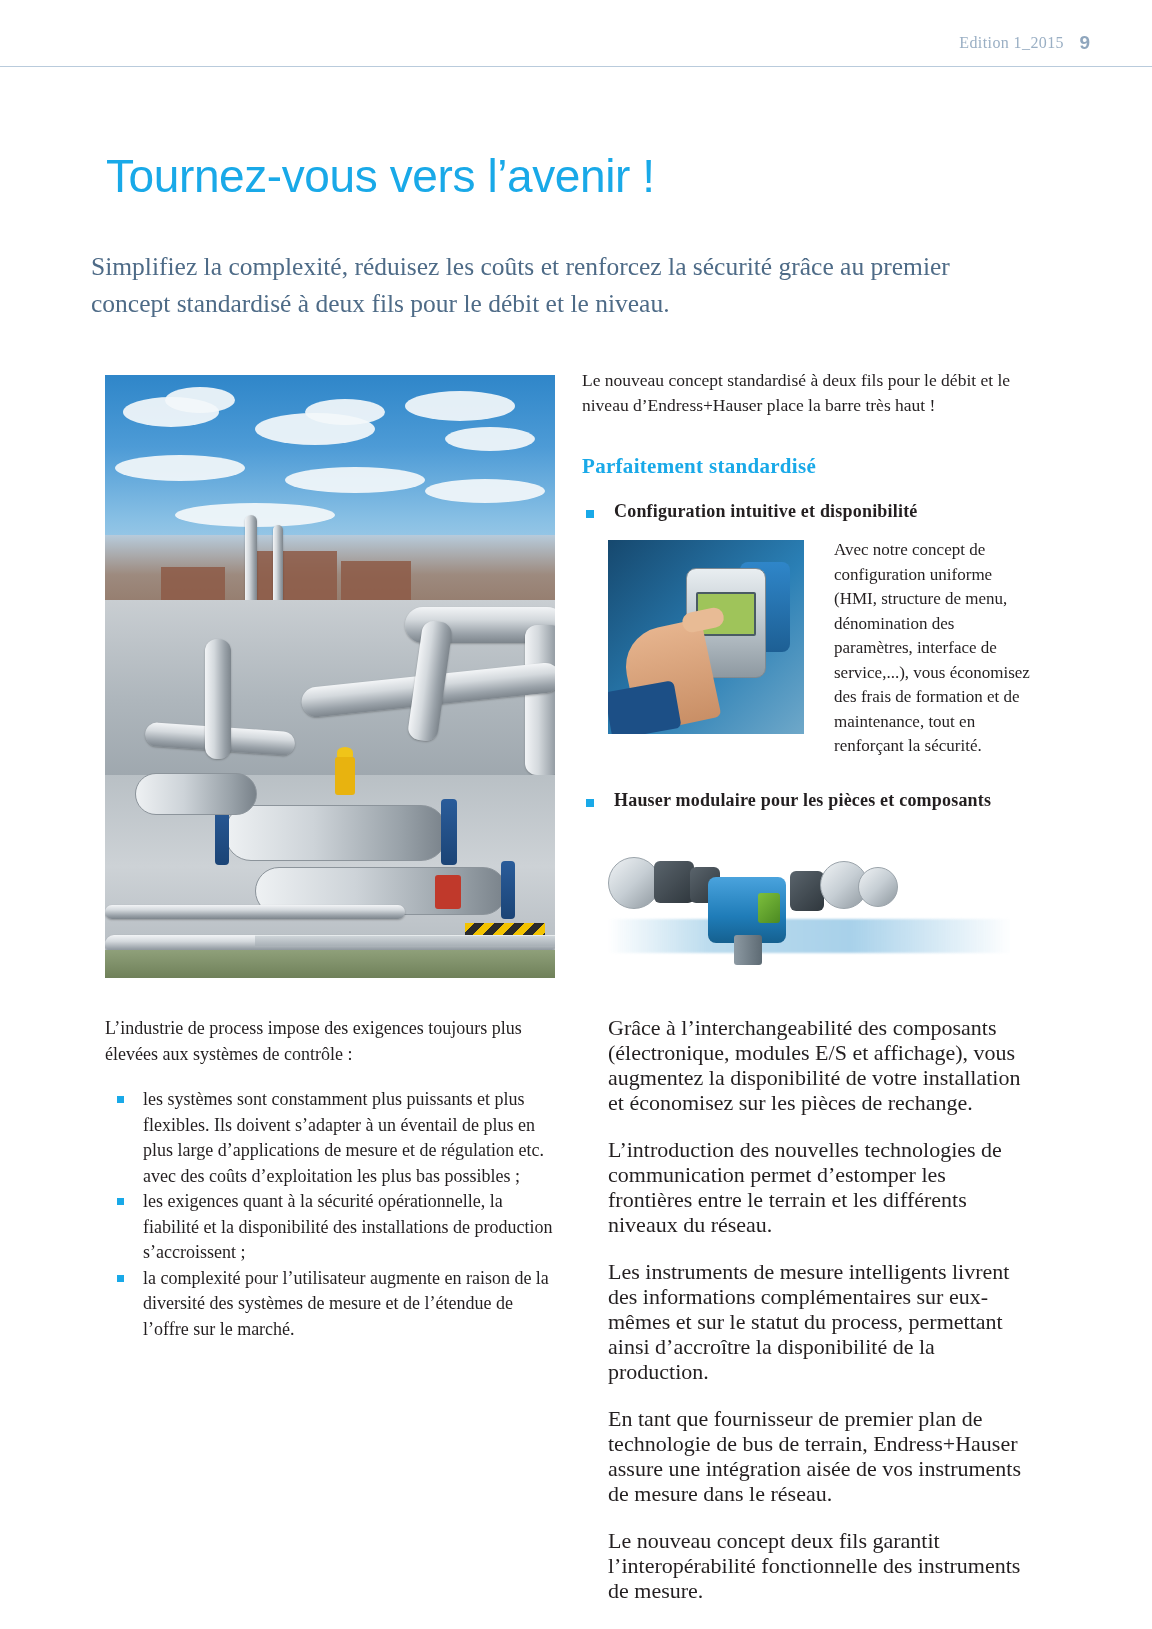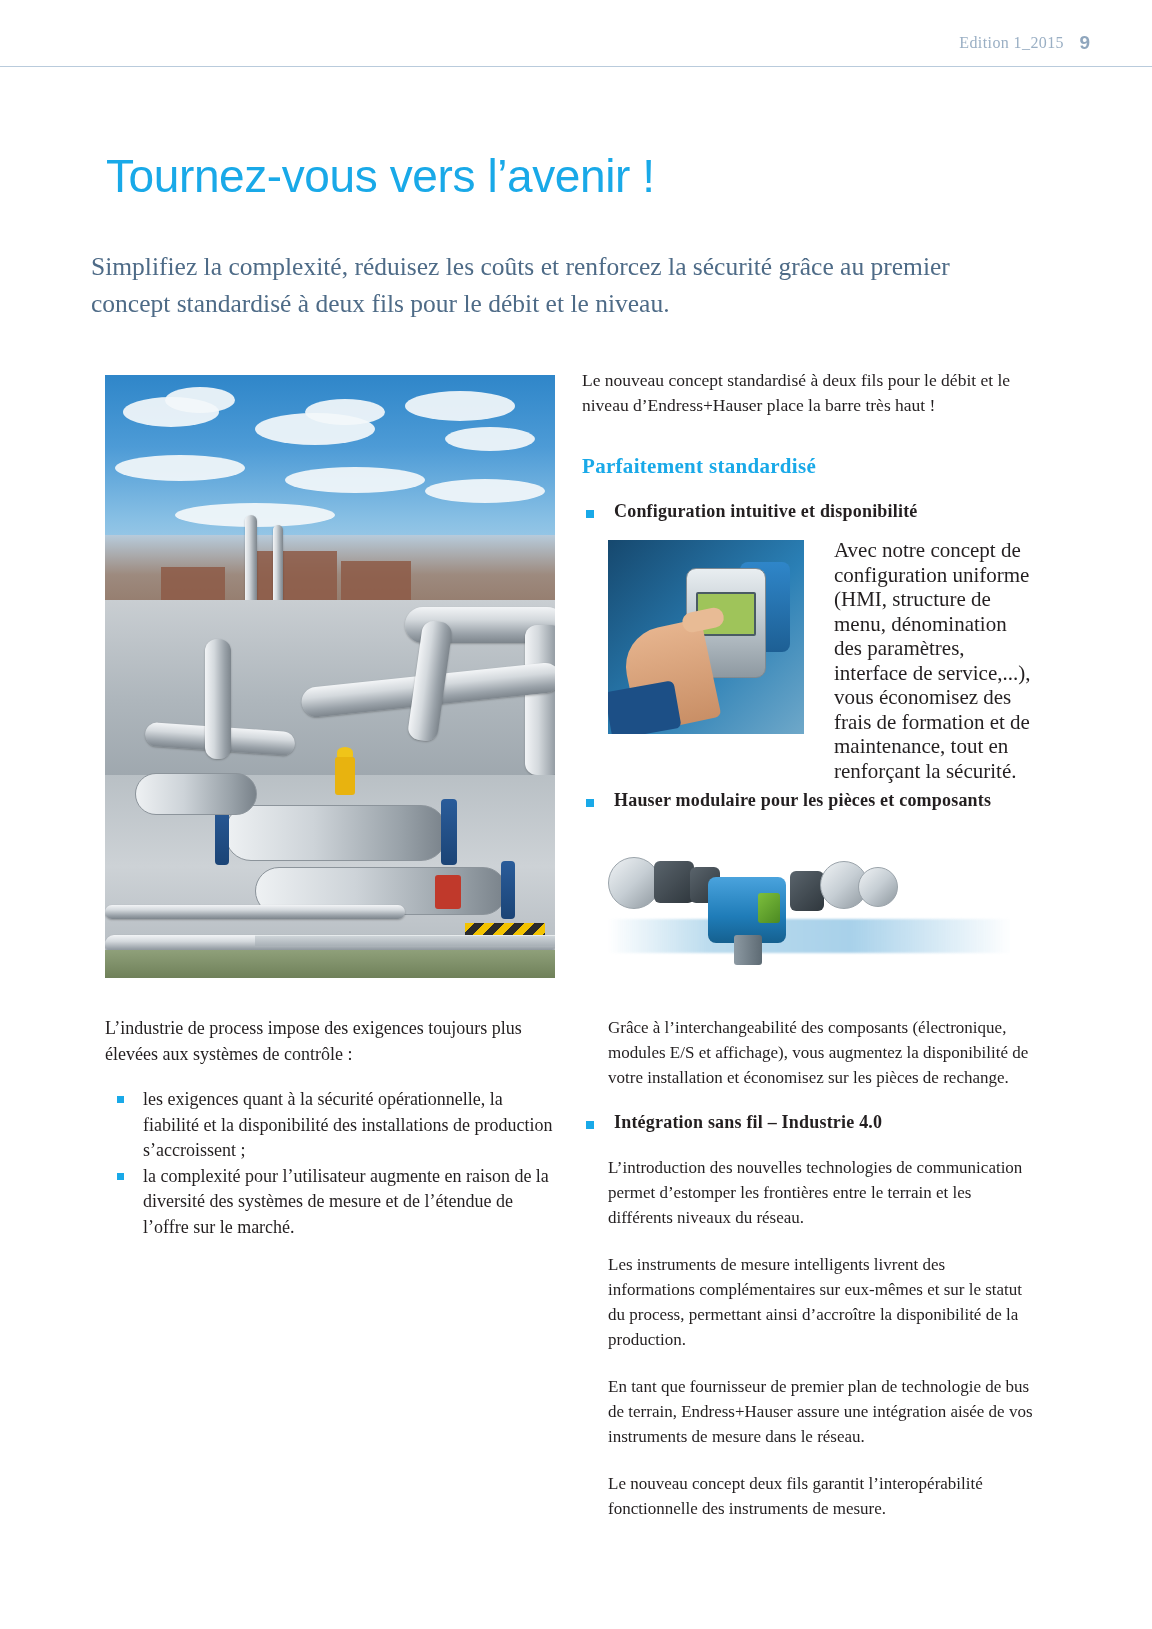--- a/index.html
+++ b/index.html
@@ -181,21 +181,21 @@
     position:absolute; left:74px; top:70px; width:42px; height:20px;
     background:#e8bb95; border-radius:12px; transform:rotate(-12deg);
   }
   .hmi-sleeve{
     position:absolute; left:0; top:146px; width:70px; height:48px;
     background:#1c4f86; border-radius:6px; transform:rotate(-10deg);
   }
   .hmi-text{
     position:absolute; left:226px; top:-2px; width:200px;
     font-family:"Liberation Serif", serif;
-    font-size:21px; line-height:24.5px; color:#231f20;
+    font-size:17px; line-height:24.5px; color:#231f20;
   }
 
   
   .modular-photo{
     position:relative; margin:20px 0 0 26px;
     width:404px; height:160px; overflow:hidden; background:#ffffff;
   }
   .mod-shade{
     position:absolute; left:0; top:88px; width:404px; height:34px;
     background:linear-gradient(90deg,rgba(180,214,235,0) 0%,#bcdcee 25%,#a8d1ea 60%,rgba(188,220,238,0) 100%);
@@ -220,21 +220,21 @@
     position:absolute; border-radius:6px;
     background:linear-gradient(135deg,#5a646c,#2f373d);
   }
   .mod-green{
     position:absolute; border-radius:3px;
     background:linear-gradient(135deg,#7dbf3c,#4c8a22);
   }
 
   .right-para{
     font-family:"Liberation Serif", serif;
-    font-size:17px; line-height:25px; color:#231f20;
+    font-size:22px; line-height:25px; color:#231f20;
     margin:0 0 22px 26px;
   }
 </style>
 </head>
 <body>
 
 <div class="page-header">
   <div class="header-edition">Edition 1_2015</div>
   <div class="header-pagenum">9</div>
 </div>
@@ -294,20 +294,21 @@
     <div class="worker-body" style="left:230px;top:382px;width:20px;height:38px;"></div>
 
     <div class="red-drum" style="left:330px;top:500px;width:26px;height:34px;"></div>
     <div class="hazard" style="left:360px;top:548px;width:80px;height:12px;"></div>
     <div class="grass"></div>
   </div>
 
   <div class="body-text" style="margin-top:38px;">
     <p class="para">L’industrie de process impose des exigences toujours plus élevées aux systèmes de contrôle :</p>
     <ul class="bullet-list">
+      <li>les systèmes sont constamment plus puissants et plus flexibles. Ils doivent s’adapter à un éventail de plus en plus large d’applications de mesure et de régulation etc. avec des coûts d’exploitation les plus bas possibles ;</li>
       <li>les exigences quant à la sécurité opérationnelle, la fiabilité et la disponibilité des installations de production s’accroissent ;</li>
       <li>la complexité pour l’utilisateur augmente en raison de la diversité des systèmes de mesure et de l’étendue de l’offre sur le marché.</li>
     </ul>
   </div>
 </div>
 
 <div class="right-col">
 
   <p class="intro-text">Le nouveau concept standardisé à deux fils pour le débit et le niveau d’Endress+Hauser place la barre très haut !</p>
 
@@ -342,21 +343,18 @@
     <div class="mod-body"></div>
     <div class="mod-green" style="left:150px;top:62px; width:22px; height:30px;"></div>
     <div class="mod-neck"></div>
     <div class="mod-dark" style="left:182px;top:40px; width:34px; height:40px;"></div>
     <div class="mod-disc" style="left:212px;top:30px; width:46px; height:46px;"></div>
     <div class="mod-disc" style="left:250px;top:36px; width:38px; height:38px;"></div>
   </div>
 
   <p class="right-para" style="margin-top:24px;">Grâce à l’interchangeabilité des composants (électronique, modules E/S et affichage), vous augmentez la disponibilité de votre installation et économisez sur les pièces de rechange.</p>
 
-  <div class="feature" style="margin-top:10px;">
-    <div class="feature-title">Intégration sans fil – Industrie 4.0</div>
-  </div>
 
   <p class="right-para" style="margin-top:22px;">L’introduction des nouvelles technologies de communication permet d’estomper les frontières entre le terrain et les différents niveaux du réseau.</p>
   <p class="right-para">Les instruments de mesure intelligents livrent des informations complémentaires sur eux-mêmes et sur le statut du process, permettant ainsi d’accroître la disponibilité de la production.</p>
   <p class="right-para">En tant que fournisseur de premier plan de technologie de bus de terrain, Endress+Hauser  assure une intégration aisée  de vos instruments de mesure dans  le réseau.</p>
   <p class="right-para">Le nouveau concept deux fils garantit l’interopérabilité fonctionnelle  des instruments de mesure.</p>
 </div>
 
 </body></html>

